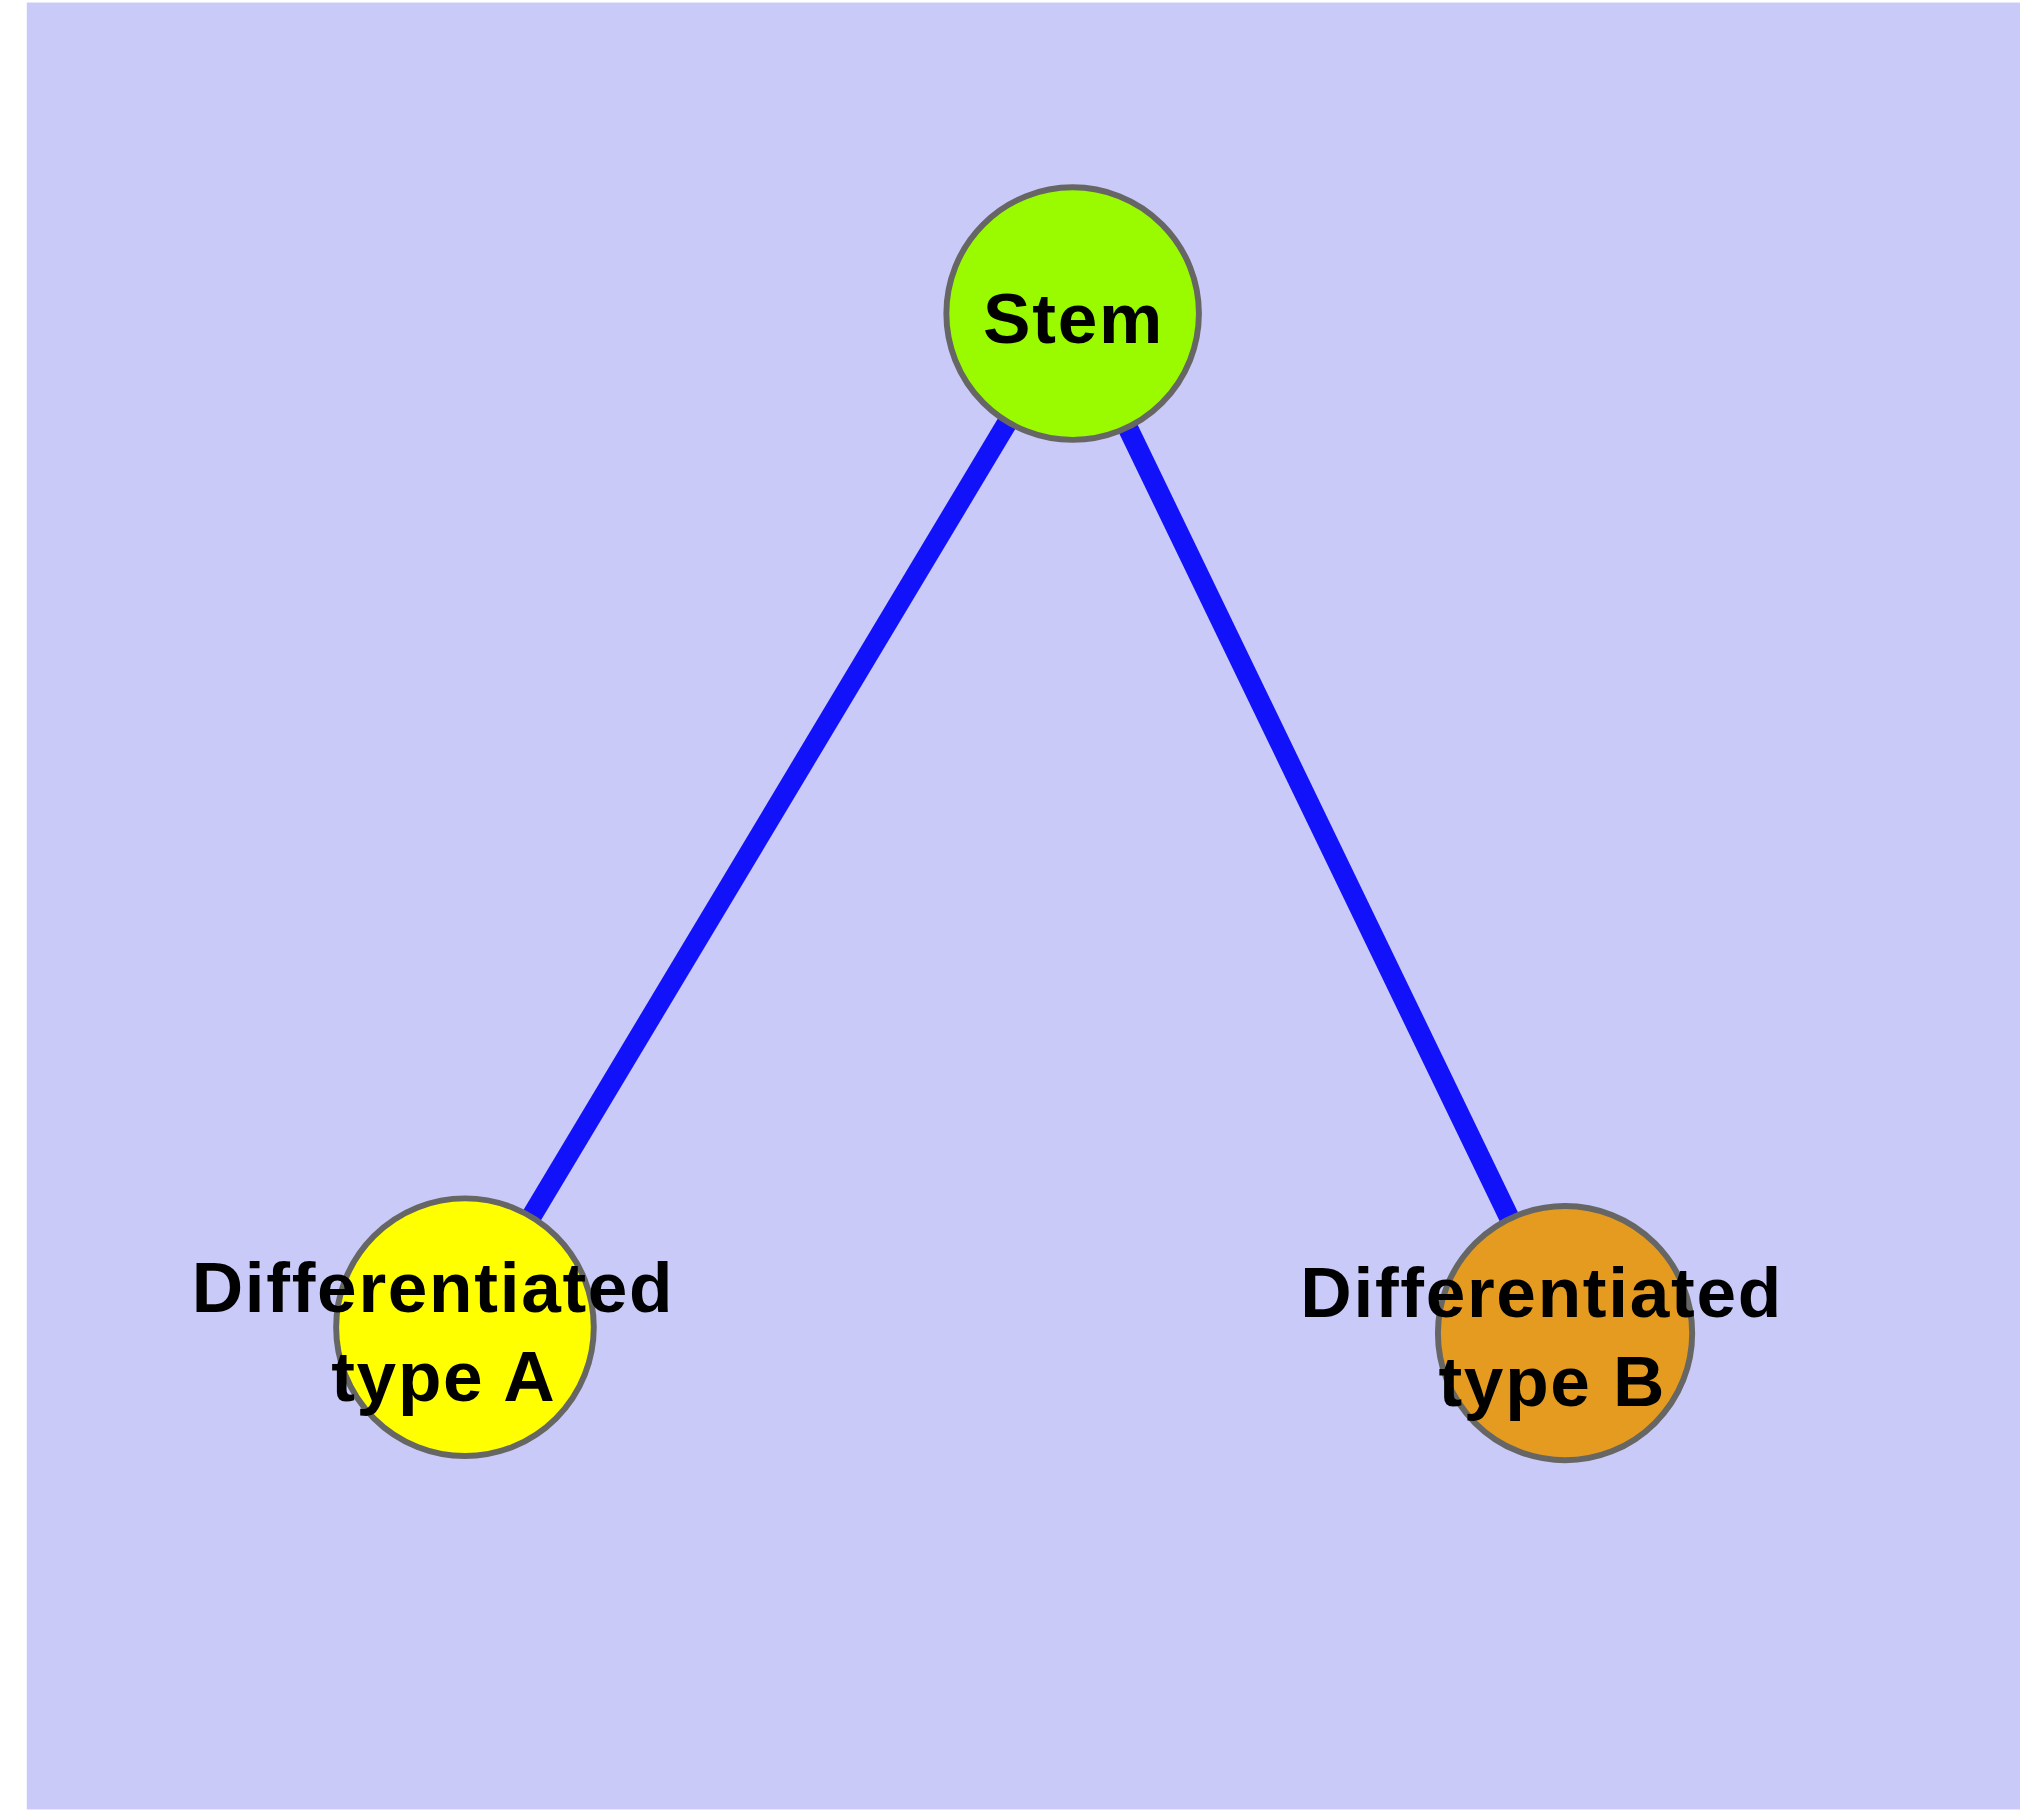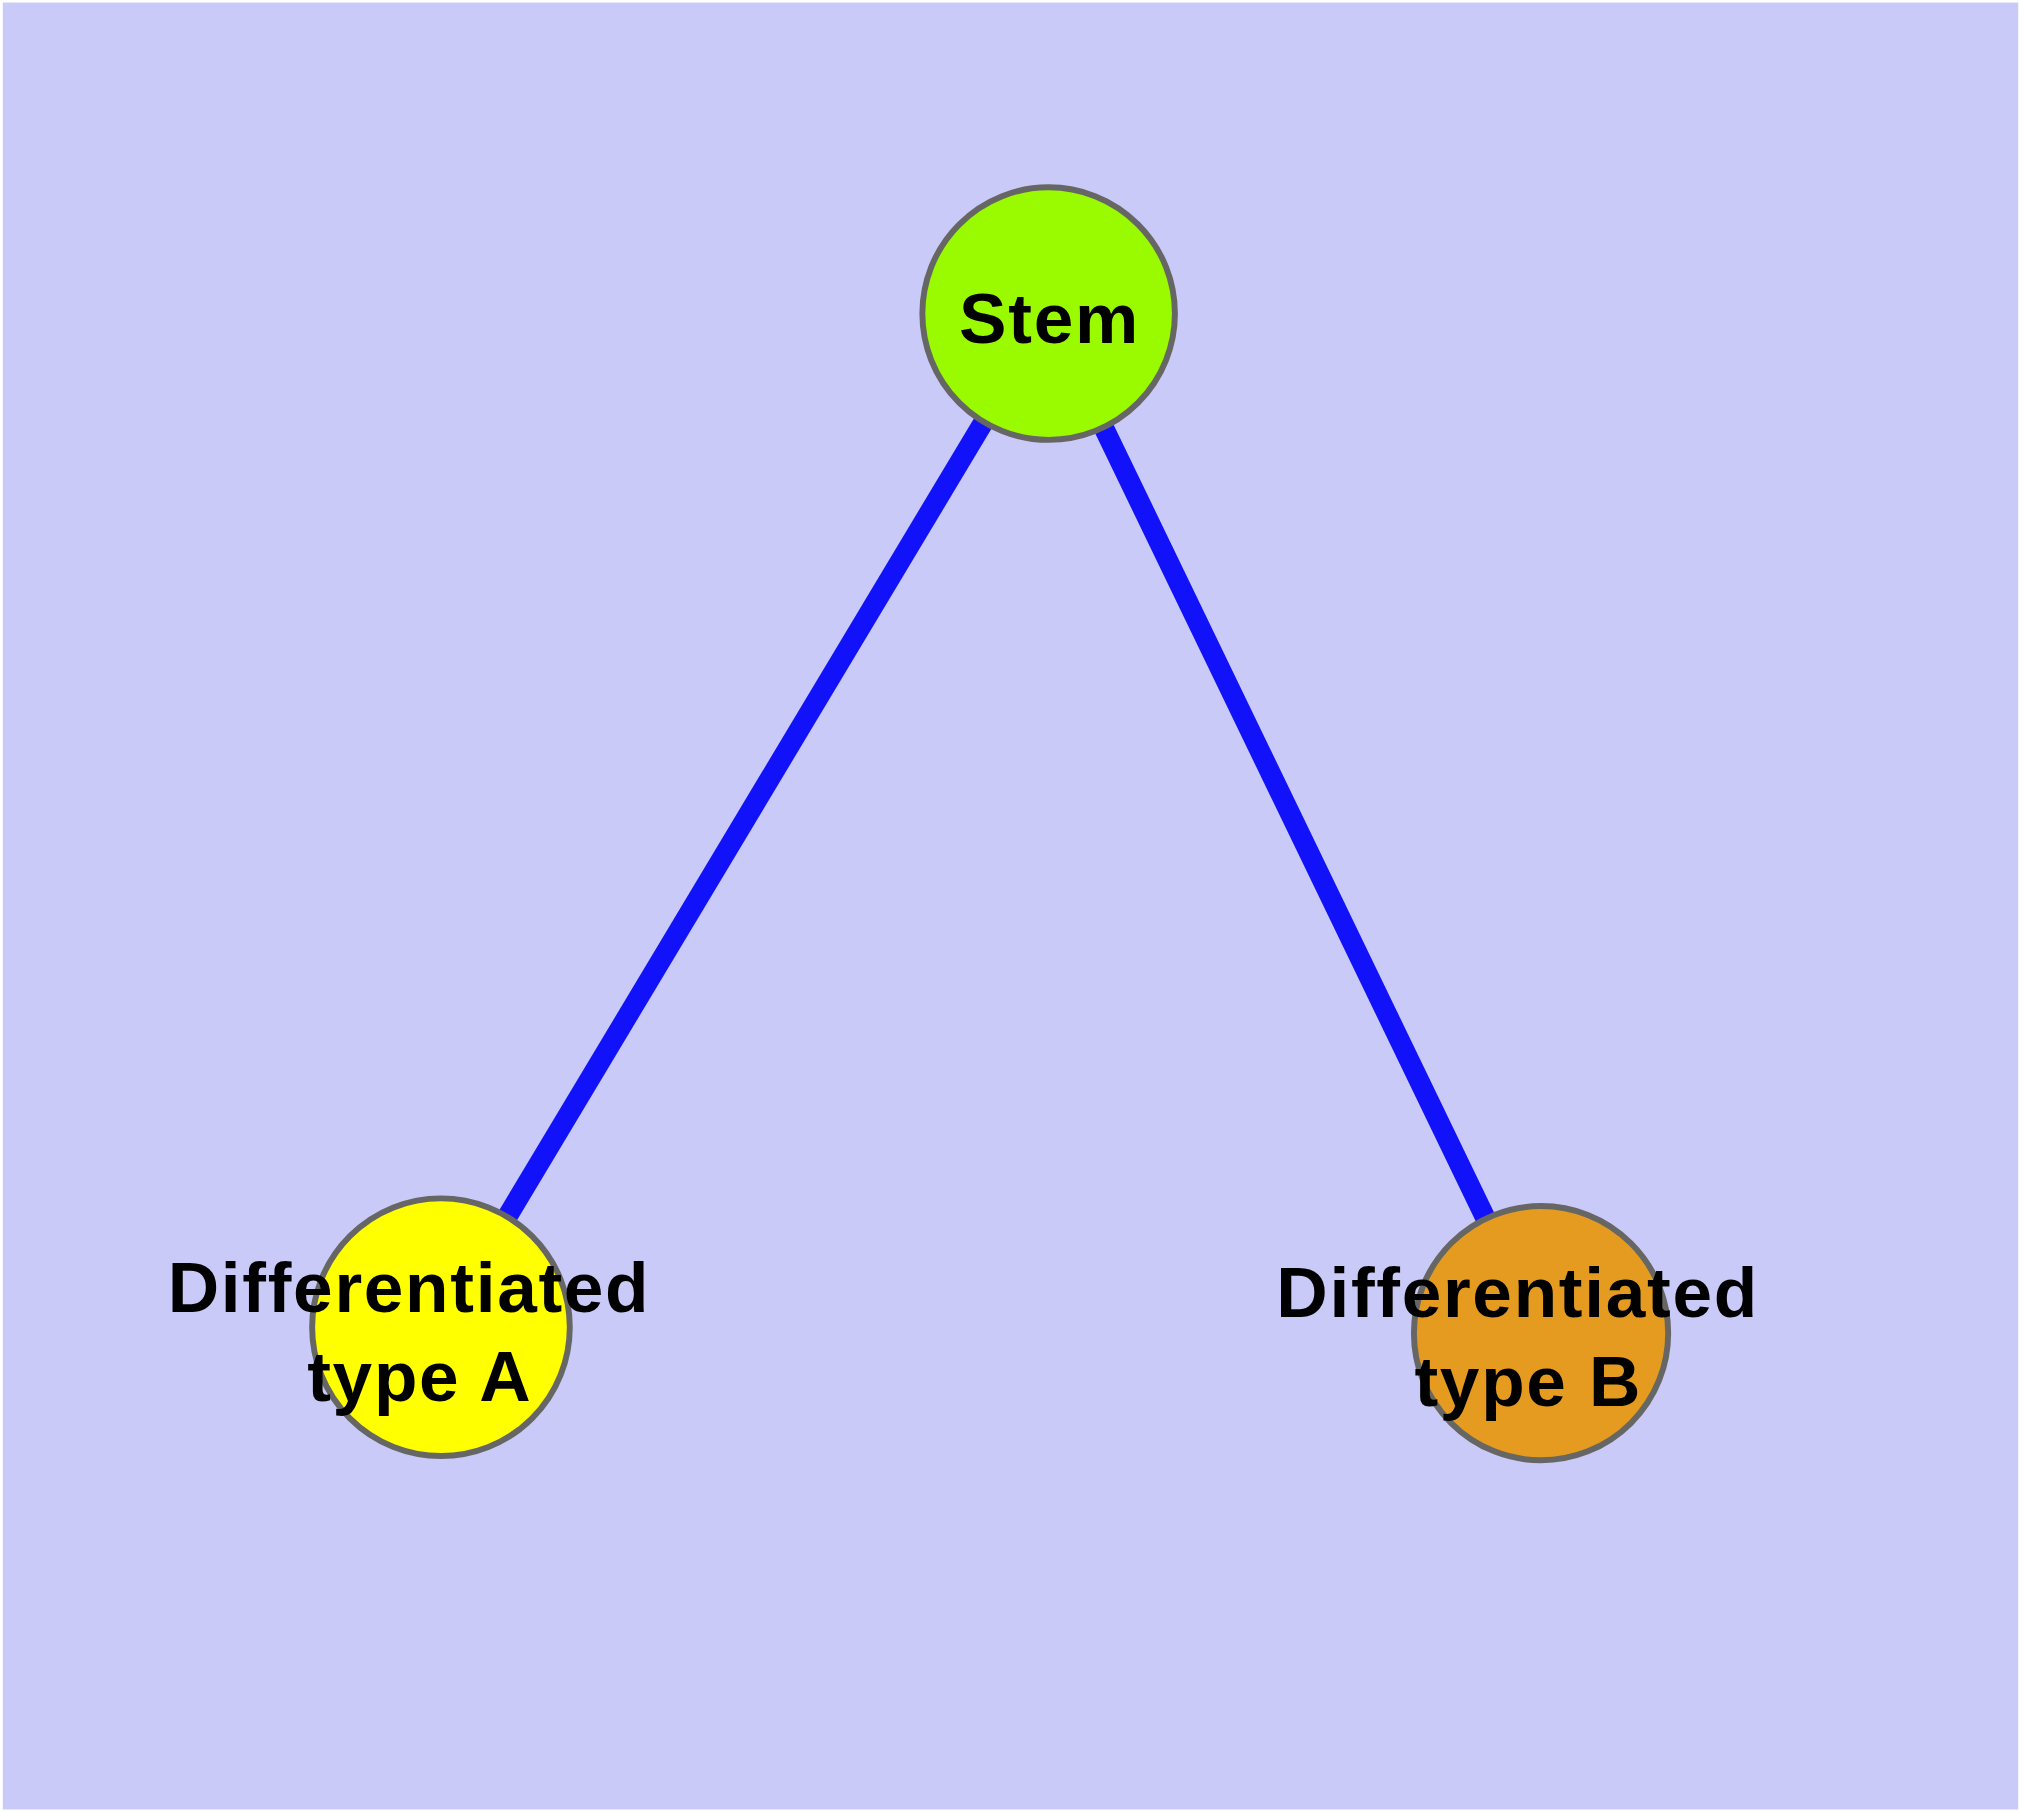--- a/index.html
+++ b/index.html
@@ -4,20 +4,21 @@
 <style>
   html, body {
     margin: 0;
     padding: 0;
     background: #FFFFFF;
   }
   .diagram-stage {
     width: 1988px;
     height: 1812px;
     position: relative;
+    padding-left: 24px;
   }
   svg {
     display: block;
   }
   .node-label {
     font-family: "Liberation Sans", sans-serif;
     font-weight: bold;
     font-size: 84px;
     letter-spacing: 2px;
     text-anchor: middle;

